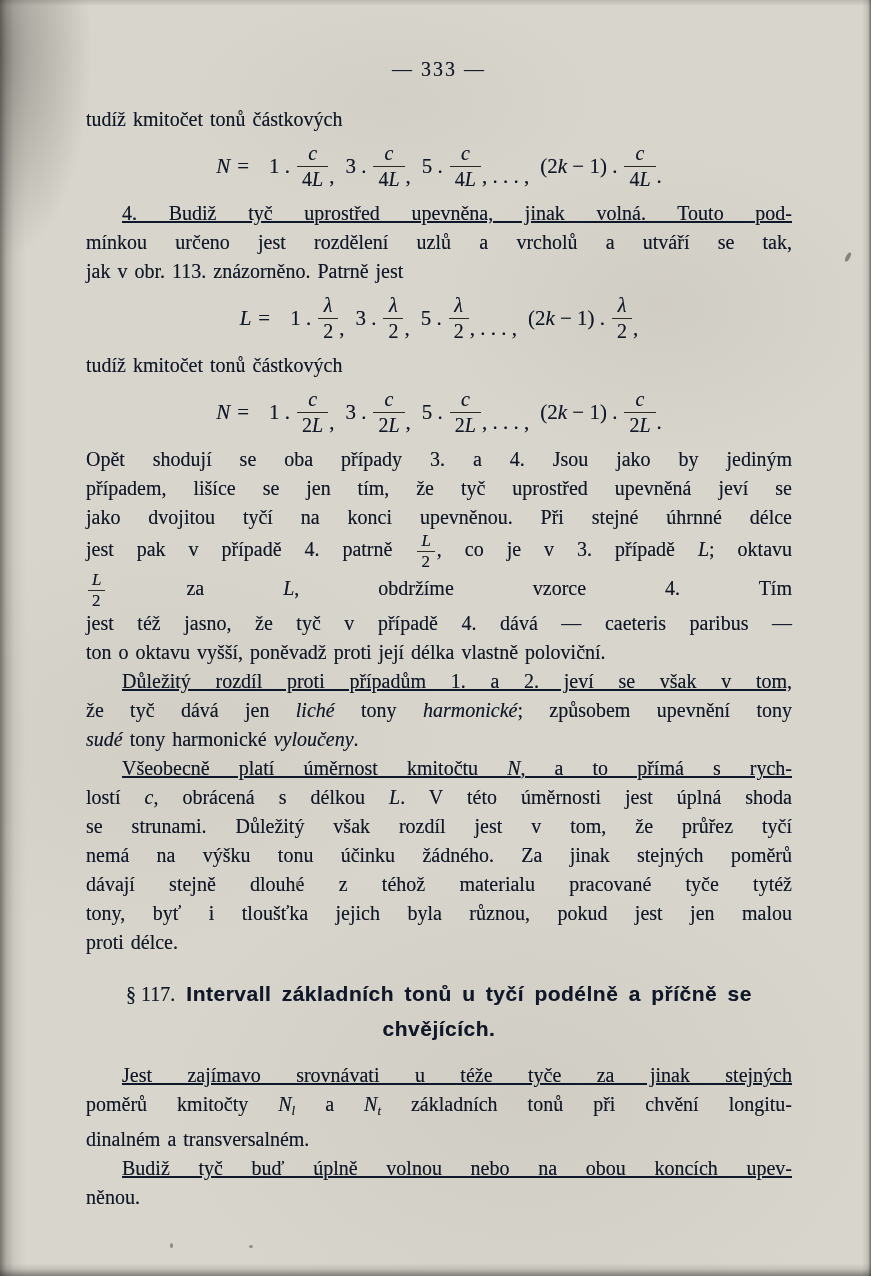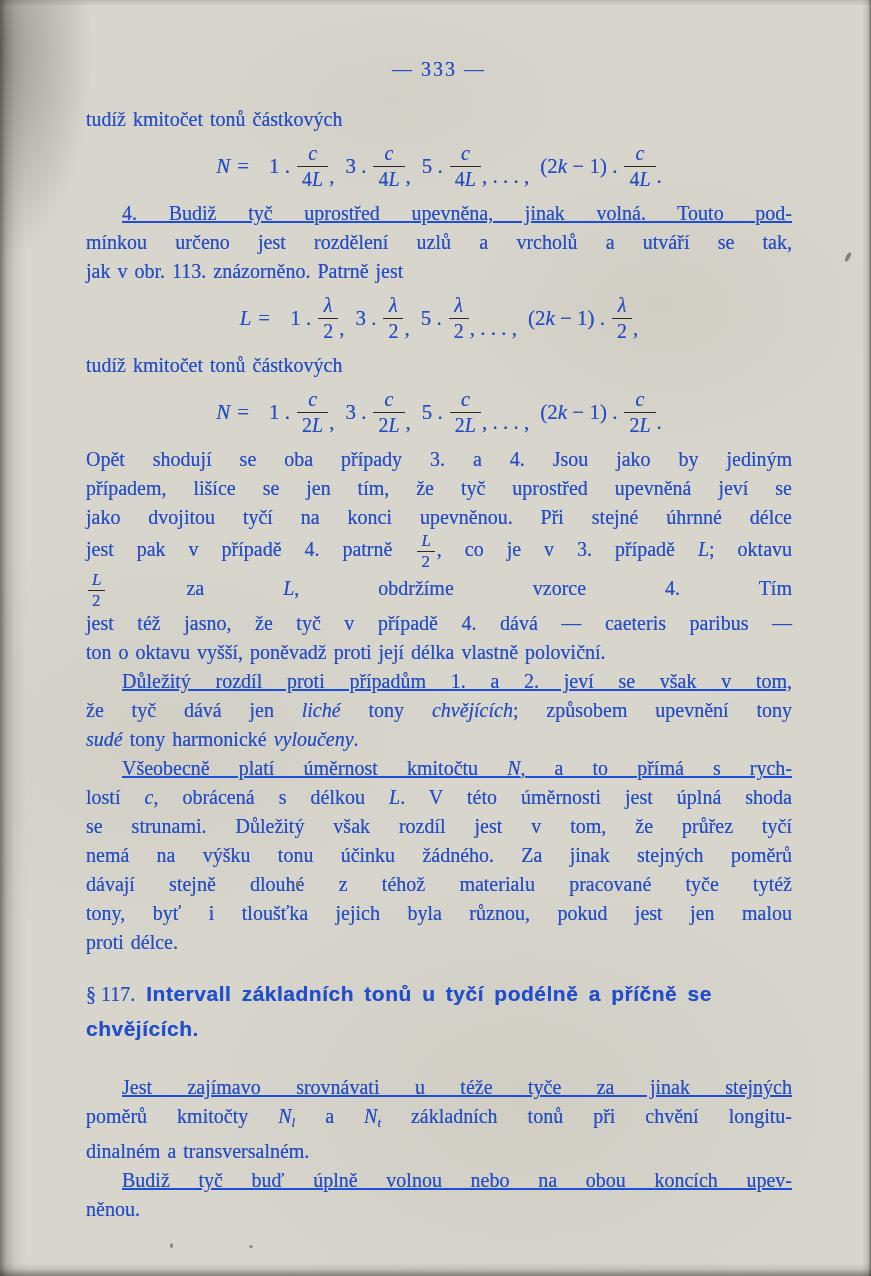--- a/index.html
+++ b/index.html
@@ -1,18 +1,18 @@
 <!DOCTYPE html>
 <html><head>
 <meta charset="utf-8">
 <style>
   html,body{margin:0;padding:0;background:#888;}
   .page{
     position:relative;width:871px;height:1276px;overflow:hidden;
-    background:#d8d5cc;color:#1d4ed8;
+    background:#d8d5cc;color:#0f172a;
     font-family:"Liberation Serif",serif;
     text-shadow:0 0 .5px rgba(45,42,37,.55);
   }
   .mottle{position:absolute;inset:0;pointer-events:none;background:
     radial-gradient(ellipse 320px 220px at 76% 24%, rgba(110,100,85,.07), transparent 70%),
     radial-gradient(ellipse 420px 300px at 18% 58%, rgba(110,100,85,.06), transparent 70%),
     radial-gradient(ellipse 520px 360px at 60% 86%, rgba(110,100,85,.07), transparent 70%),
     radial-gradient(ellipse 300px 160px at 45% 8%,  rgba(110,100,85,.05), transparent 70%);}
   .edge-left{position:absolute;top:0;bottom:0;left:0;width:26px;
     background:linear-gradient(90deg, rgba(25,23,20,.5) 0, rgba(25,23,20,.22) 6px, rgba(60,55,48,.08) 14px, transparent 26px);}
@@ -48,21 +48,21 @@
   .frac{display:inline-block;text-align:center;line-height:1.05;font-size:20px;}
   .frac .num{display:block;font-style:italic;padding:0 5px 2px;}
   .frac .den{display:block;border-top:1.5px solid #2d2a25;padding:2px 5px 0;}
   .dvar{font-style:italic;}
   .punct{white-space:pre;align-self:center;transform:translateY(10px);margin-left:1px;}
 
   .ifrac{display:inline-block;text-align:center;font-size:17px;line-height:1.05;vertical-align:-11px;margin:0 2px;}
   .ifrac .num{display:block;font-style:italic;padding:0 4px 1px;}
   .ifrac .den{display:block;border-top:1.3px solid #2d2a25;padding:1px 4px 0;}
 
-  .heading{margin:20px 0 26px;line-height:33px;}
+  .heading{text-align:center;margin:20px 0 14px;line-height:33px;}
   .heading .prefix{font-size:20px;margin-right:11px;}
   .heading .htext{font-family:"Liberation Sans",sans-serif;font-weight:bold;font-size:21px;letter-spacing:.5px;word-spacing:4px;}
 </style>
 </head>
 <body>
 
 <div class="page">
   <div class="mottle"></div>
 
   <div class="col">
@@ -196,21 +196,21 @@
 
     <div class="line">Opět shodují se oba případy 3. a 4. Jsou jako by jediným</div>
     <div class="line">případem, lišíce se jen tím, že tyč uprostřed upevněná jeví se</div>
     <div class="line">jako dvojitou tyčí na konci upevněnou. Při stejné úhrnné délce</div>
     <div class="line"><span>jest pak v případě 4. patrně </span><span class="ifrac"><span class="num">L</span><span class="den">2</span></span><span>, co je v 3. případě </span><span class="var">L</span><span>; oktavu</span></div>
     <div class="line"><span class="ifrac"><span class="num">L</span><span class="den">2</span></span><span> za </span><span class="var">L</span><span>, obdržíme vzorce 4. Tím</span></div>
     <div class="line">jest též jasno, že tyč v případě 4. dává — caeteris paribus —</div>
     <div class="line last">ton o oktavu vyšší, poněvadž proti její délka vlastně poloviční.</div>
 
     <div class="line indent">Důležitý rozdíl proti případům 1. a 2. jeví se však v tom,</div>
-    <div class="line"><span>že tyč dává jen </span><span class="it">liché</span><span> tony </span><span class="it">chvějících</span><span>; způsobem upevnění tony</span></div>
+    <div class="line"><span>že tyč dává jen </span><span class="it">liché</span><span> tony </span><span class="it">harmonické</span><span>; způsobem upevnění tony</span></div>
     <div class="line last"><span class="it">sudé</span><span> tony harmonické </span><span class="it">vyloučeny</span><span>.</span></div>
 
     <div class="line indent"><span>Všeobecně platí úměrnost kmitočtu </span><span class="var">N</span><span>, a to přímá s rych-</span></div>
     <div class="line"><span>lostí </span><span class="var">c</span><span>, obrácená s délkou </span><span class="var">L</span><span>. V této úměrnosti jest úplná shoda</span></div>
     <div class="line">se strunami. Důležitý však rozdíl jest v tom, že průřez tyčí</div>
     <div class="line">nemá na výšku tonu účinku žádného. Za jinak stejných poměrů</div>
     <div class="line">dávají stejně dlouhé z téhož materialu pracované tyče tytéž</div>
     <div class="line">tony, byť i tloušťka jejich byla různou, pokud jest jen malou</div>
     <div class="line last">proti délce.</div>
 

